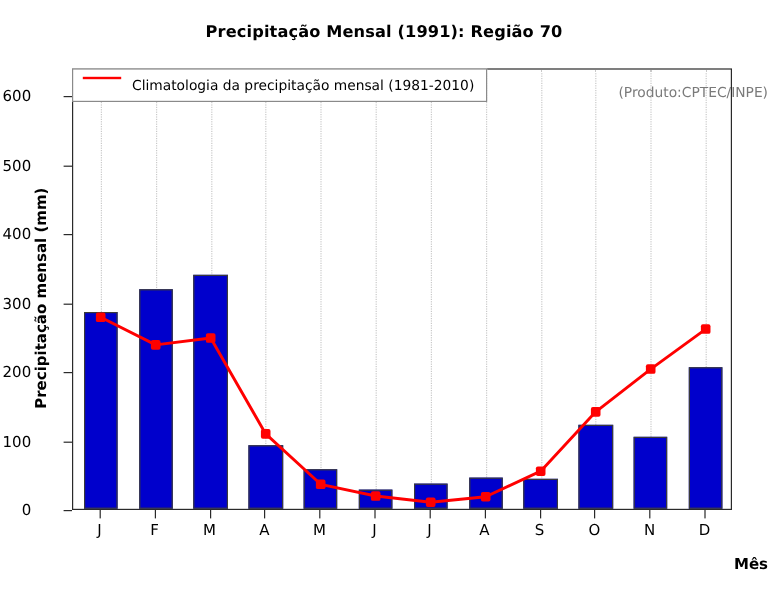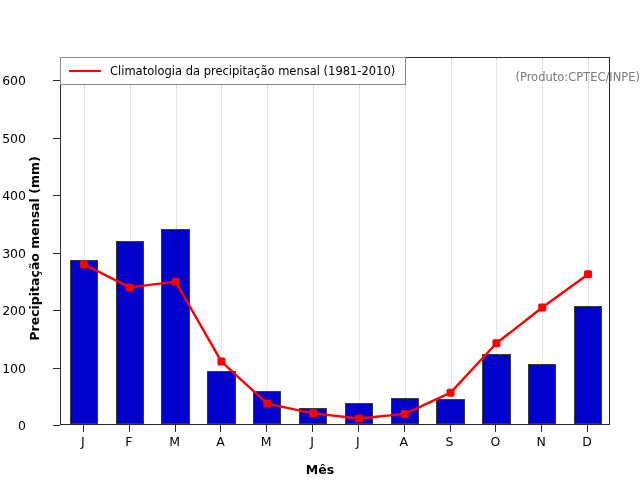--- a/index.html
+++ b/index.html
@@ -42,45 +42,46 @@
   .xtick-label{
     position:absolute;top:434px;width:40px;text-align:center;
     font-size:12.5px;color:#000;transform:translateX(-20px);
   }
   #ylabel{
     position:absolute;left:-86px;top:241px;width:240px;text-align:center;
     font-size:12.5px;font-weight:bold;color:#000;
     transform:rotate(-90deg);transform-origin:center center;
   }
   #xlabel{
-    position:absolute;left:0;top:462px;width:640px;text-align:center;
+    position:absolute;left:0;top:462px;width:640px;text-align:right;
     font-size:12.5px;font-weight:bold;color:#000;
   }
 
   
   #legend{
     position:absolute;left:60px;top:57px;
     border:1px solid #8a8a8a;background:#fff;
-    padding:6px 10px 6px 8px;display:flex;align-items:center;gap:9px;
+    padding:6px 10px 6px 8px;display:flex;gap:9px;
     box-sizing:border-box;height:28px;
   }
   #legend-swatch{display:block;width:32px;height:2px;background:#ff0000;}
   #legend-label{font-size:11.5px;color:#000;white-space:nowrap;}
 
   
   #watermark{
     position:absolute;right:0;top:70px;
     font-size:11.5px;color:#7a7a7a;white-space:nowrap;
   }
 </style>
 </head>
 <body>
 
 <div id="figure">
 
+  <div id="chart-title">Precipitação Mensal (1991): Região 70</div>
 
   <div id="ylabel">Precipitação mensal (mm)</div>
   <div id="xlabel">Mês</div>
 
   <div id="ytick-labels">
       <div class="ytick-label" style="top: 425px;">0</div>
       <div class="ytick-label" style="top: 367.5px;">100</div>
       <div class="ytick-label" style="top: 310px;">200</div>
       <div class="ytick-label" style="top: 252.5px;">300</div>
       <div class="ytick-label" style="top: 195px;">400</div>

